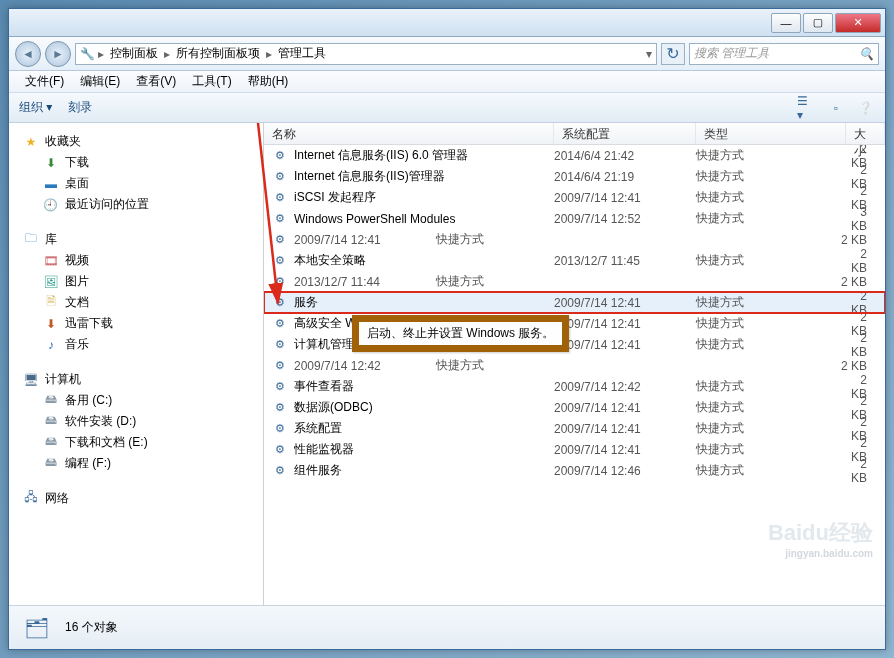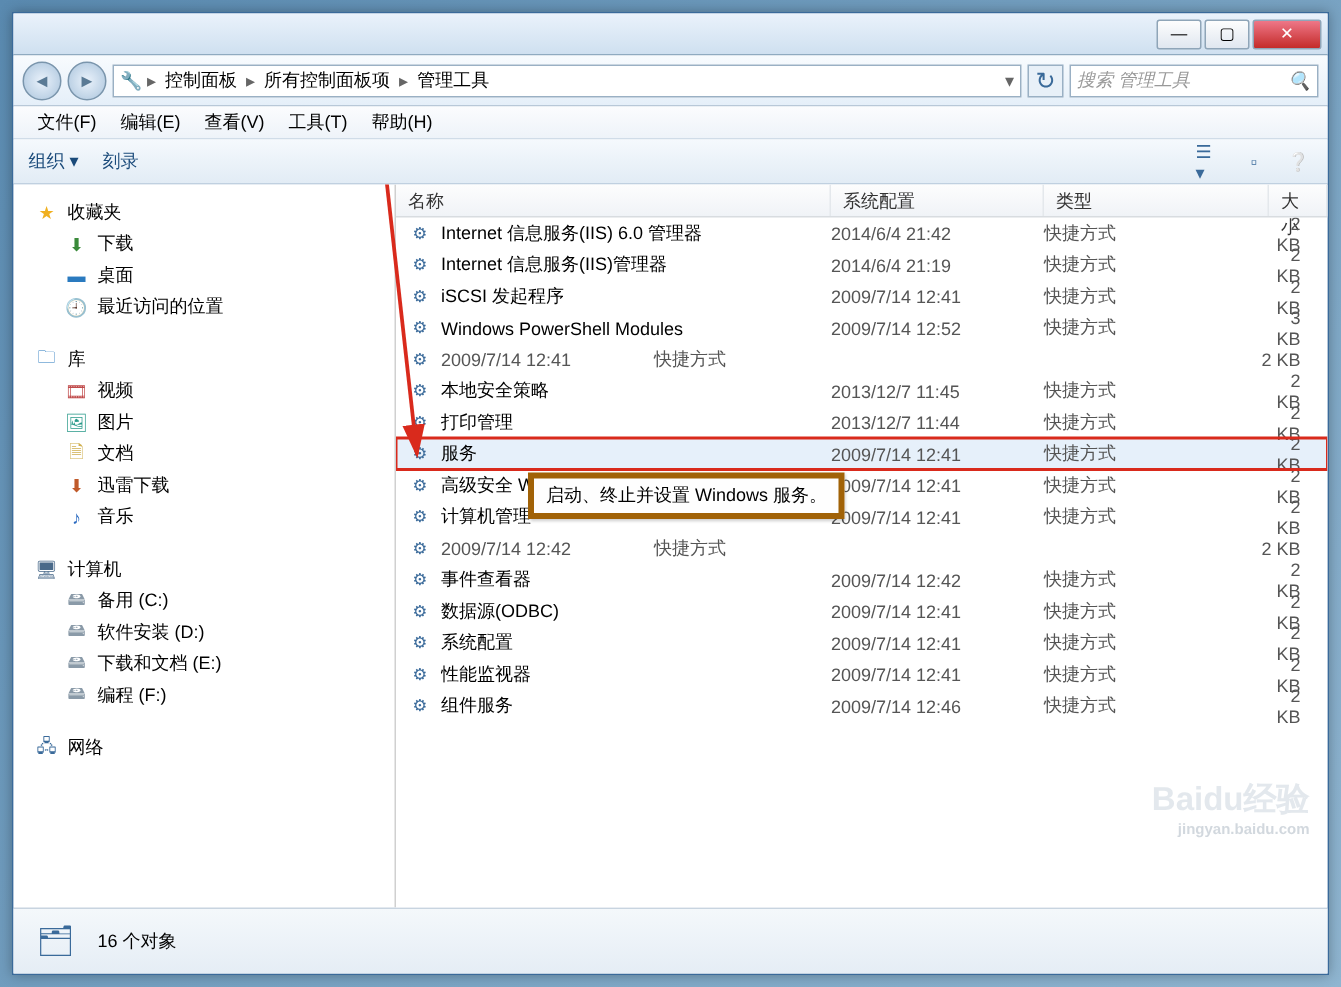--- a/index.html
+++ b/index.html
@@ -7,21 +7,21 @@
 .window { background: #fff; border: 1px solid #3a6a9a; display: flex; flex-direction: column; height: 642px; box-shadow: 0 0 8px rgba(0,0,0,.3); }
 .titlebar { height: 28px; background: linear-gradient(#eaf2fb, #cfe0f0); display: flex; justify-content: flex-end; align-items: center; border-bottom: 1px solid #8faac0; }
 .titlebtn { width: 30px; height: 20px; margin: 0 1px; display: flex; align-items: center; justify-content: center; font-size: 11px; background: linear-gradient(#fdfdfd,#e0e7f0); border: 1px solid #8fa5b8; border-radius: 2px; cursor: default; }
 .titlebtn.close { background: linear-gradient(#e78, #c42b29); color: #fff; width: 46px; margin-right: 4px; }
 .addr { height: 34px; background: linear-gradient(#f8fbfe,#e5eff9); display: flex; align-items: center; padding: 0 6px; border-bottom: 1px solid #b8c8d8; gap: 4px; }
 .navbtn { width: 26px; height: 26px; border-radius: 50%; background: radial-gradient(#eaf2fb,#aac4dc); border: 1px solid #7a95ac; display: flex; align-items: center; justify-content: center; font-size: 12px; color: #5a7a95; }
 .path { flex: 1; height: 22px; background: #fff; border: 1px solid #9ab0c4; display: flex; align-items: center; font-size: 12px; padding: 0 4px; }
 .crumb { padding: 0 4px; cursor: default; }
 .sep { color: #666; padding: 0 2px; }
 .refresh { width: 24px; height: 22px; background: #e8f0f8; border: 1px solid #9ab0c4; display: flex; align-items: center; justify-content: center; color: #3a6a9a; }
-.search { width: 166px; height: 22px; background: #fff; border: 1px solid #9ab0c4; display: flex; align-items: center; padding: 0 4px; font-size: 12px; color: #999; font-style: italic; }
+.search { width: 190px; height: 22px; background: #fff; border: 1px solid #9ab0c4; display: flex; align-items: center; padding: 0 4px; font-size: 12px; color: #999; font-style: italic; }
 .menubar { height: 22px; background: linear-gradient(#fbfcfe,#eef3f9); display: flex; align-items: center; font-size: 12px; padding: 0 8px; border-bottom: 1px solid #d0dce8; }
 .menuitem { padding: 0 8px; cursor: default; }
 .toolbar { height: 30px; background: linear-gradient(#f5f9fd,#e2ecf5); display: flex; align-items: center; font-size: 12px; padding: 0 10px; border-bottom: 1px solid #c0d0e0; justify-content: space-between; }
 .tb-left { display: flex; gap: 16px; }
 .tb-item { color: #1a4a7a; cursor: default; }
 .tb-right { display: flex; gap: 12px; align-items: center; }
 .tb-ico { width: 18px; height: 18px; display: flex; align-items: center; justify-content: center; color: #3a6a9a; }
 .body { flex: 1; display: flex; overflow: hidden; }
 .sidebar { width: 262px; background: #fff; border-right: 1px solid #d0d0d0; overflow-y: auto; font-size: 12px; padding: 4px 0; }
 .sgroup { padding: 4px 0 10px 0; }
@@ -50,21 +50,21 @@
 .c-type { width: 150px; }
 .c-size { flex: 1; text-align: right; padding-right: 18px; }
 .rows { flex: 1; overflow-y: auto; font-size: 12px; }
 .row { height: 21px; display: flex; align-items: center; }
 .row.sel { background: #e6f0fa; outline: 2px solid #d92a1c; outline-offset: -1px; }
 .rico { width: 16px; height: 16px; margin: 0 6px 0 8px; display: inline-flex; align-items: center; justify-content: center; font-size: 11px; color: #3a6a9a; }
 .rname { width: 260px; white-space: nowrap; overflow: hidden; text-overflow: ellipsis; }
 .rdate { width: 142px; color: #555; }
 .rtype { width: 150px; color: #555; }
 .rsize { flex: 1; text-align: right; padding-right: 18px; color: #555; }
-.tooltip { position: absolute; top: 192px; left: 88px; background: #fefefe; border: 4px solid #a16207; padding: 3px 8px; font-size: 12px; box-shadow: 1px 1px 2px rgba(0,0,0,.2); z-index: 10; text-align: right; }
+.tooltip { position: absolute; top: 192px; left: 88px; background: #fefefe; border: 7px solid #a16207; padding: 3px 8px; font-size: 12px; box-shadow: 1px 1px 2px rgba(0,0,0,.2); z-index: 10; text-align: right; }
 .status { height: 44px; background: linear-gradient(#f4f8fb,#e5edf5); border-top: 1px solid #c8d4e0; display: flex; align-items: center; padding: 0 12px; font-size: 12px; gap: 12px; }
 .stico { width: 32px; height: 32px; display: flex; align-items: center; justify-content: center; font-size: 20px; color: #3a6a9a; }
 .arrow { position: absolute; top: -36px; left: -10px; pointer-events: none; z-index: 5; }
 .watermark { position: absolute; right: 12px; bottom: 46px; color: rgba(200,210,220,.5); font-size: 22px; font-weight: bold; pointer-events: none; z-index: 20; }
 .watermark small { display: block; font-size: 10px; text-align: right; color: rgba(180,190,200,.6); }
 </style>
 </head>
 <body>
 
 <div class="window">
@@ -238,21 +238,20 @@
           </div>
           <div class="row">
             <span class="rico">⚙</span>
             <span class="rname">本地安全策略</span>
             <span class="rdate">2013/12/7 11:45</span>
             <span class="rtype">快捷方式</span>
             <span class="rsize">2 KB</span>
           </div>
           <div class="row">
             <span class="rico">⚙</span>
-            <span class="rname">打印管理</span>
             <span class="rdate">2013/12/7 11:44</span>
             <span class="rtype">快捷方式</span>
             <span class="rsize">2 KB</span>
           </div>
           <div class="row sel">
             <span class="rico">⚙</span>
             <span class="rname">服务</span>
             <span class="rdate">2009/7/14 12:41</span>
             <span class="rtype">快捷方式</span>
             <span class="rsize">2 KB</span>

